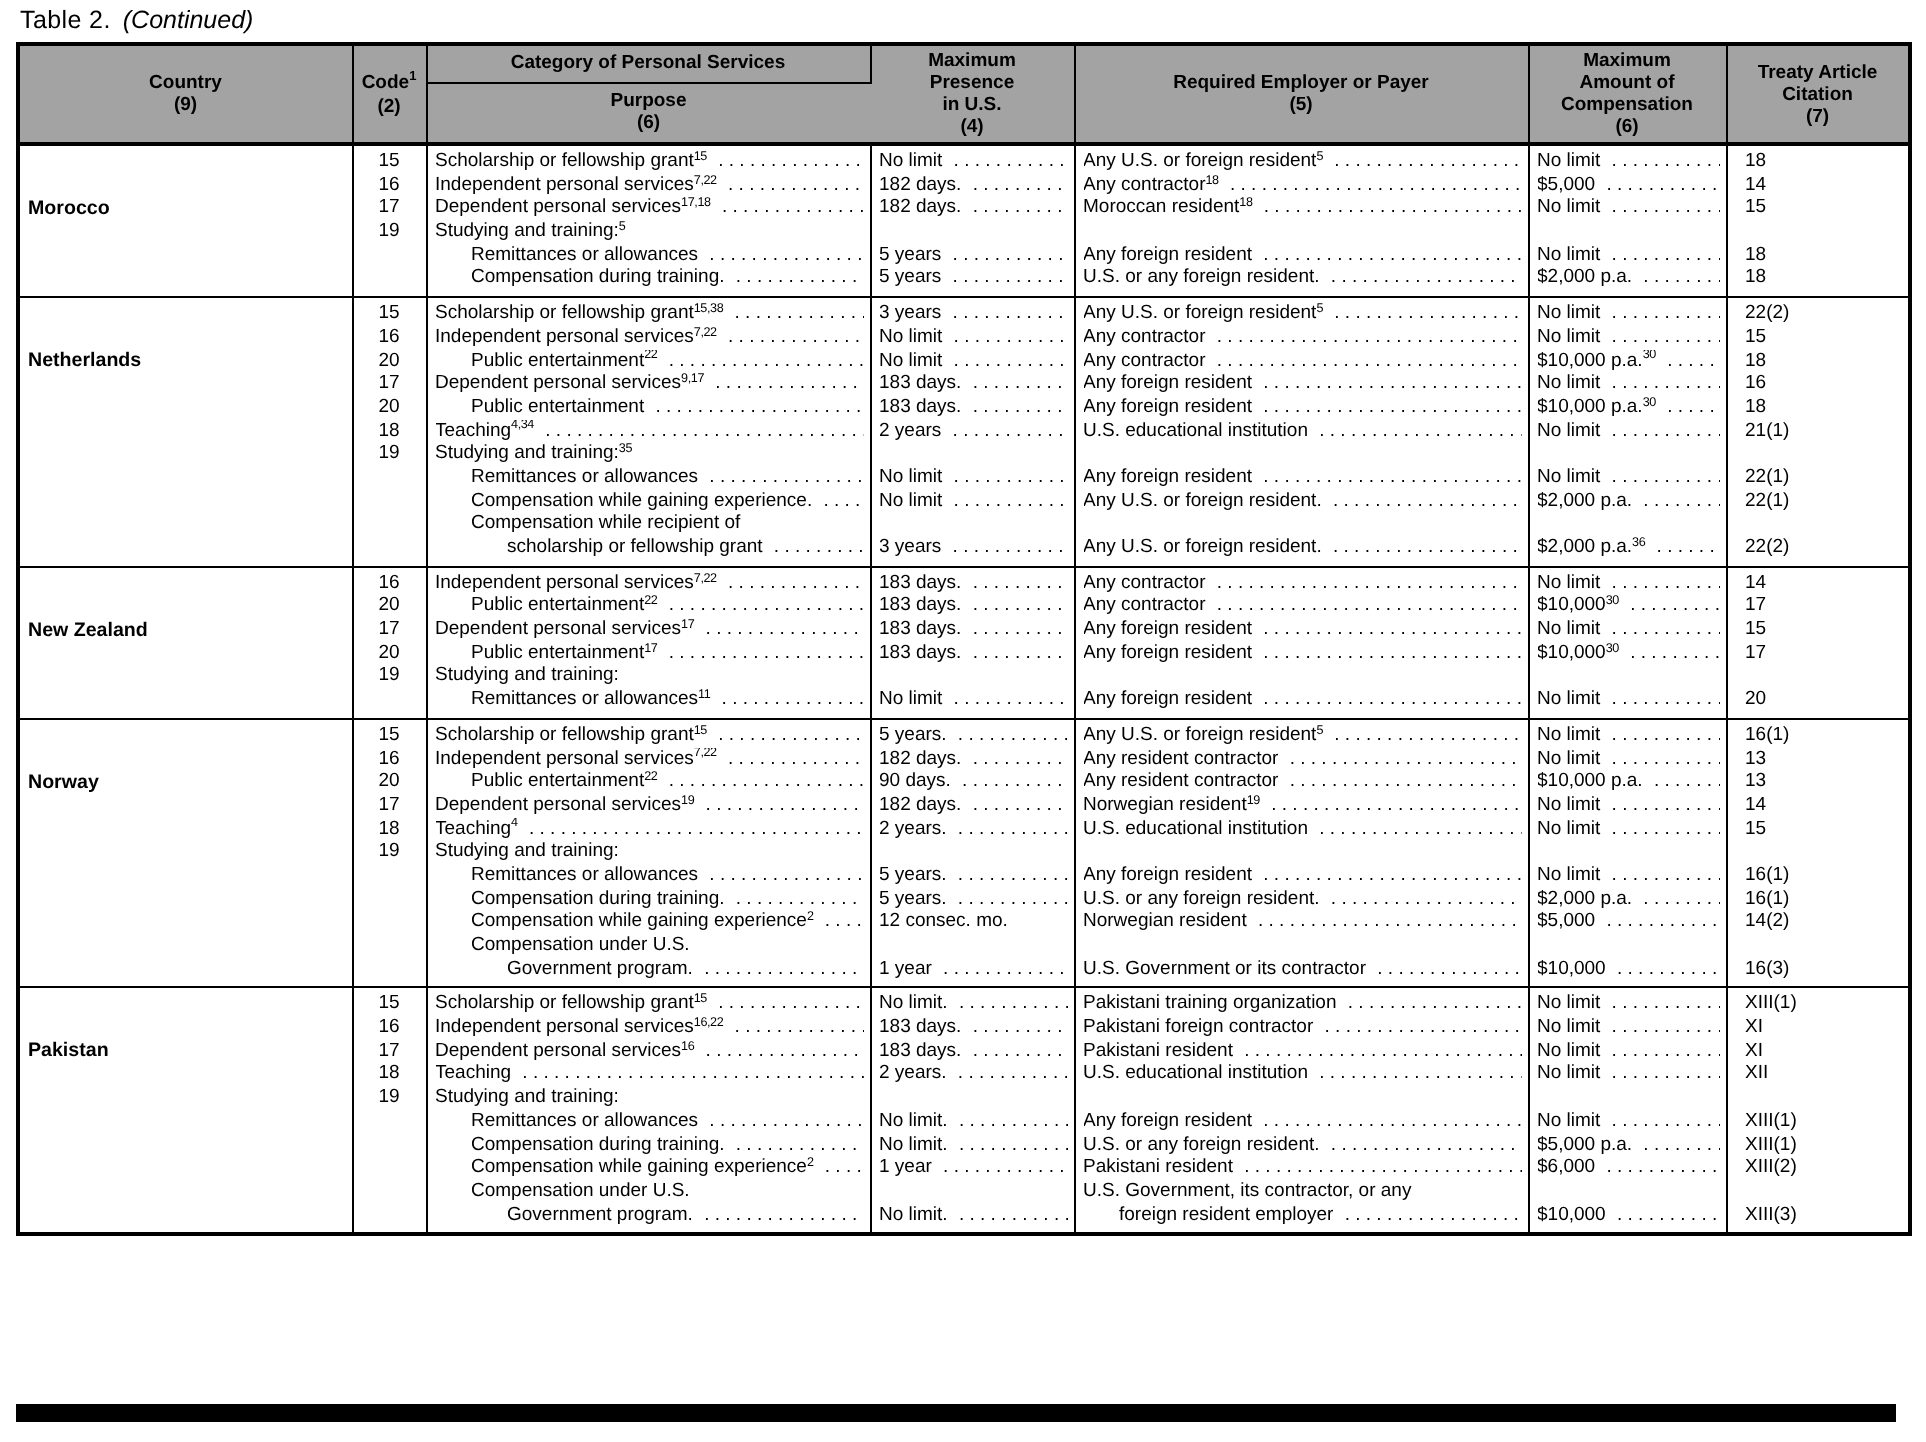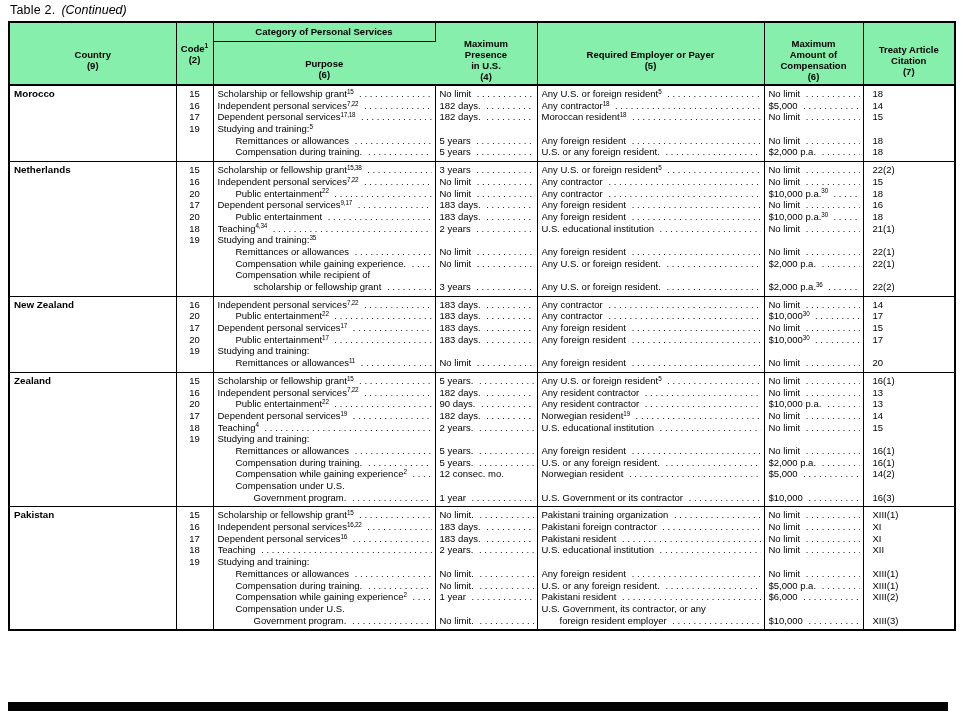--- a/index.html
+++ b/index.html
@@ -7,35 +7,35 @@
         font-family:"Liberation Sans","DejaVu Sans",sans-serif;color:#000;}
   .title{margin:3px 0 4px 10px;font-size:12.5px;}
   .title .t-label{font-weight:normal;letter-spacing:0.2px;}
   .title .t-cont{font-style:italic;margin-left:6px;}
   table.treaty{border-collapse:collapse;table-layout:fixed;margin-left:8px;width:947px;
                border:2px solid #000;}
   col.c-country{width:167px;} col.c-code{width:37px;} col.c-purpose{width:222px;}
   col.c-presence{width:102px;} col.c-payer{width:227px;} col.c-comp{width:99px;}
   col.c-article{width:92px;}
   th{font-size:9.5px;font-weight:bold;text-align:center;vertical-align:middle;
-     padding:2px 2px;border-right:1.5px solid #000;background:#86efac;}
+     padding:2px 2px;border-right:1.5px solid #000;background:#a3a3a3;}
   th:last-child{border-right:none;}
-  .hdr-multiline{white-space:pre-line;line-height:11px;margin-top:13px;}
+  .hdr-multiline{white-space:pre-line;line-height:11px;}
   th.cat-th{border-bottom:1.5px solid #000;padding:2px 0 3px 0;}
   thead tr.hrow2 th{border-top:none;}
   thead{border-bottom:2px solid #000;}
   sup.hsup{font-size:6.5px;}
   td{vertical-align:top;border-right:1.5px solid #000;padding:2px 0 3px 0;font-size:9.5px;}
   td:last-child{border-right:none;}
   tr.section-row{border-bottom:1.5px solid #000;}
   tr.section-row:last-child{border-bottom:none;}
   .line{display:flex;align-items:baseline;height:11.7px;line-height:11.7px;
         overflow:hidden;white-space:nowrap;}
   .cell-pad{padding-left:4px;padding-right:3px;}
-  .country-name{font-weight:bold;font-size:9.8px;padding-left:4px;line-height:11.7px;}
+  .country-name{font-weight:bold;font-size:9.8px;padding-left:4px;line-height:11.7px;margin-top:24px;}
   .code-line{justify-content:center;}
   .sup{font-size:6.3px;position:relative;top:-3.2px;letter-spacing:-0.2px;}
   .lead{flex:1 1 auto;overflow:hidden;white-space:pre;margin-left:3px;min-width:0;}
   .art-line{padding-left:9px;}
   .bottom-rule{position:absolute;left:8px;top:702px;width:940px;height:9px;background:#000;}
 </style>
 </head>
 <body>
 
 <div class="page">
@@ -541,21 +541,21 @@
             <div class="line art-line">14</div>
             <div class="line art-line">17</div>
             <div class="line art-line">15</div>
             <div class="line art-line">17</div>
             <div class="line art-line">&nbsp;</div>
             <div class="line art-line">20</div>
           </td>
         </tr>
         <tr class="section-row">
           <td>
-            <div class="country-name">Zealand</div>
+            <div class="country-name">Norway</div>
           </td>
           <td>
             <div class="line code-line">15</div>
             <div class="line code-line">16</div>
             <div class="line code-line">20</div>
             <div class="line code-line">17</div>
             <div class="line code-line">18</div>
             <div class="line code-line">19</div>
             <div class="line code-line">&nbsp;</div>
             <div class="line code-line">&nbsp;</div>

